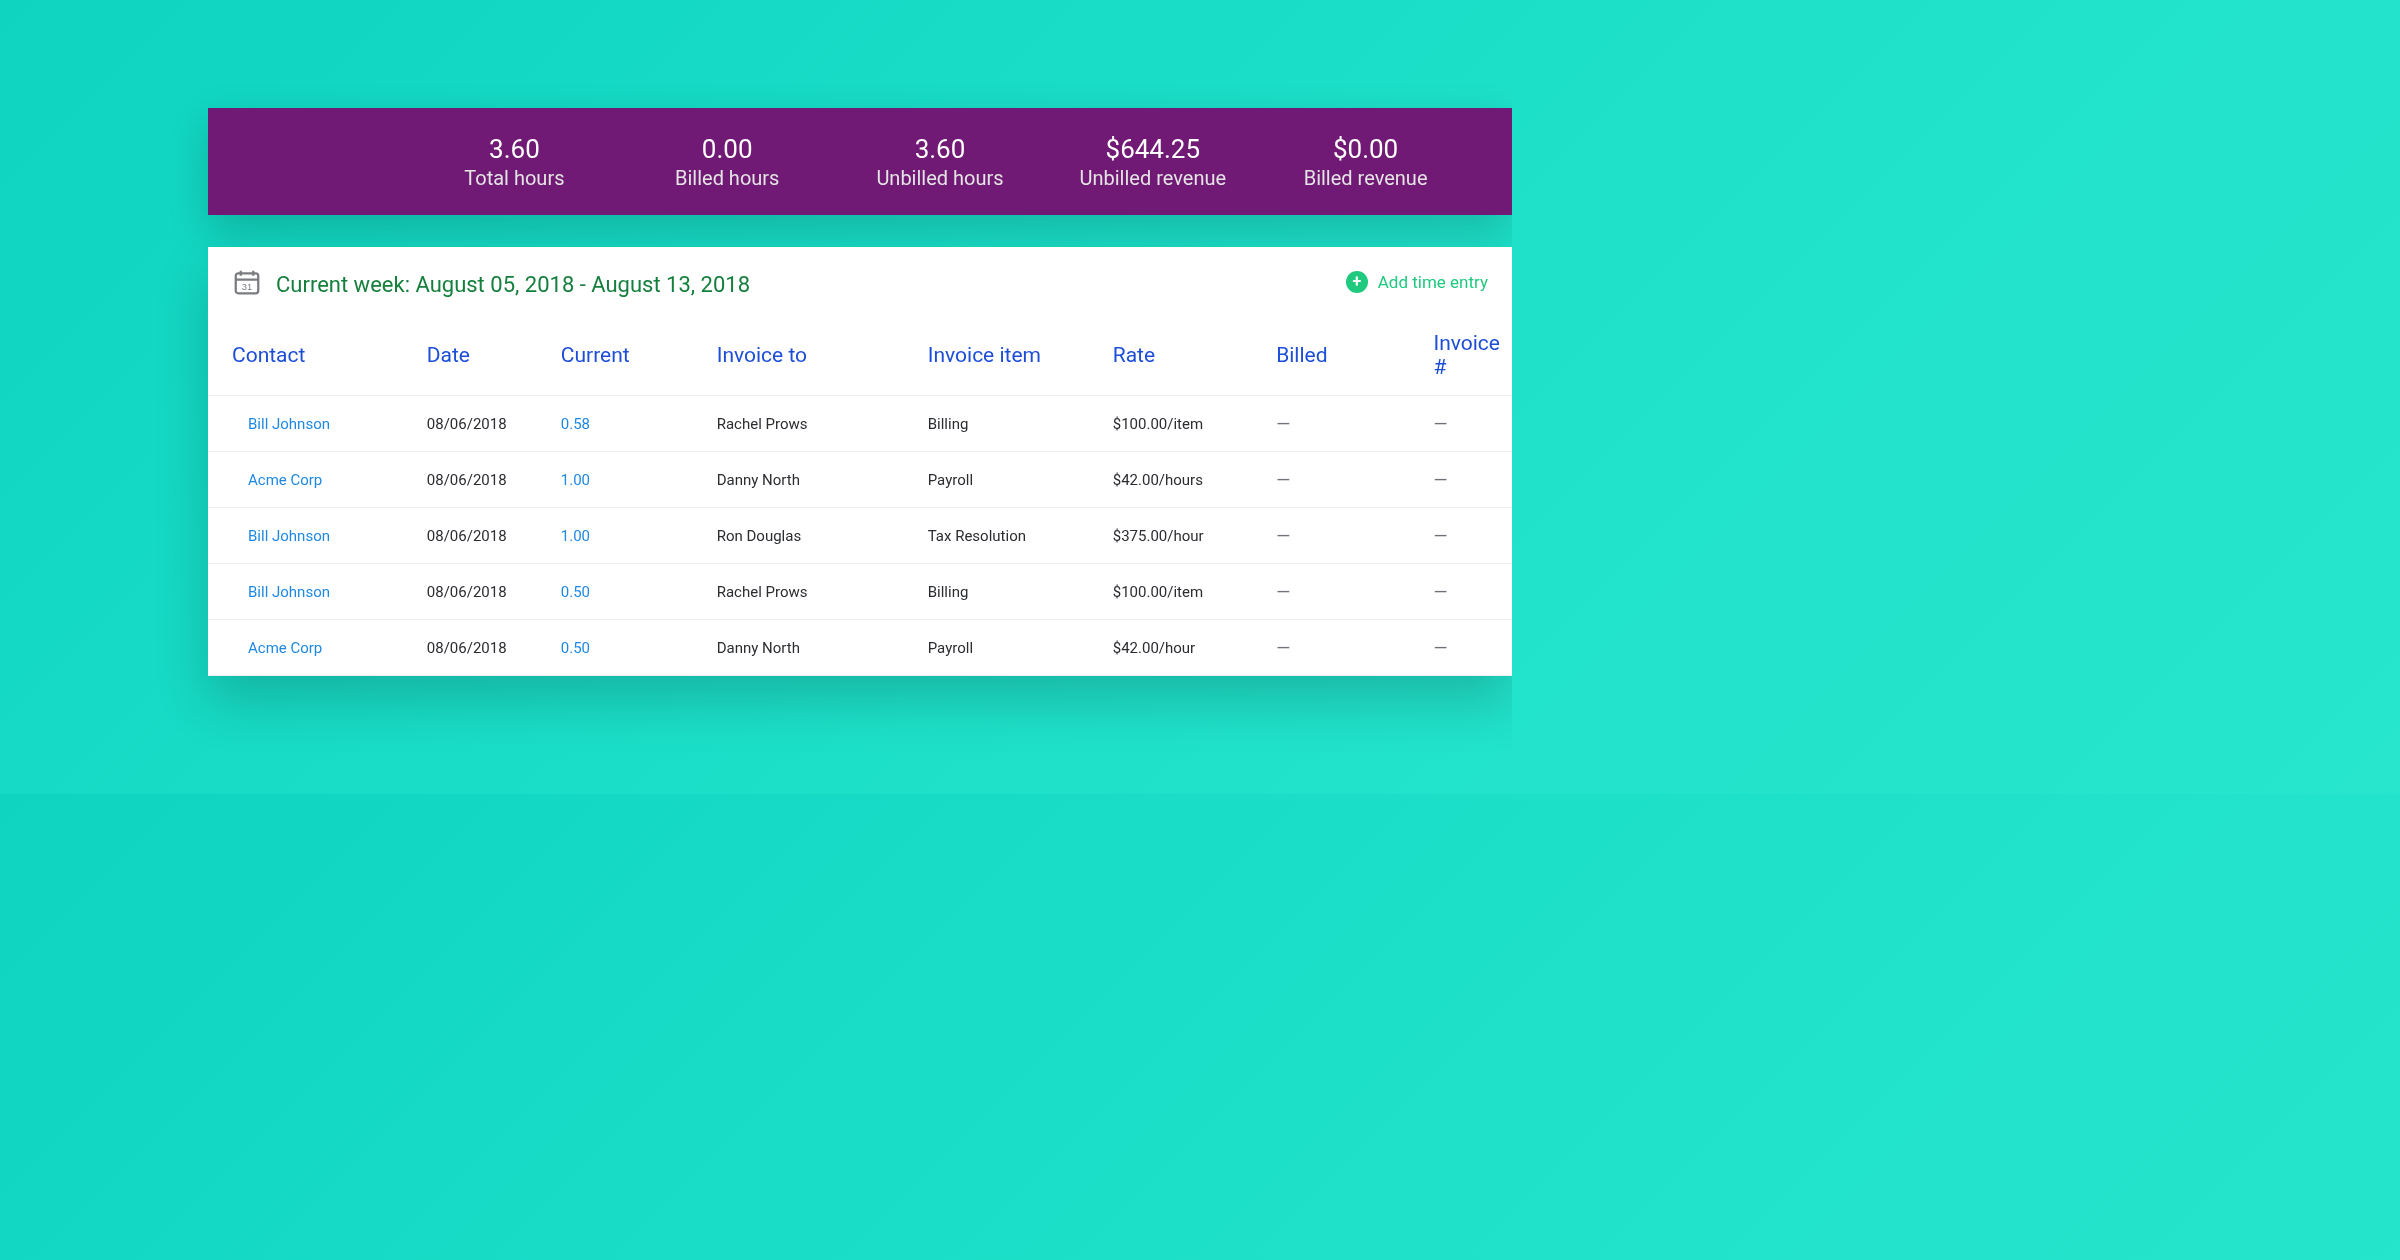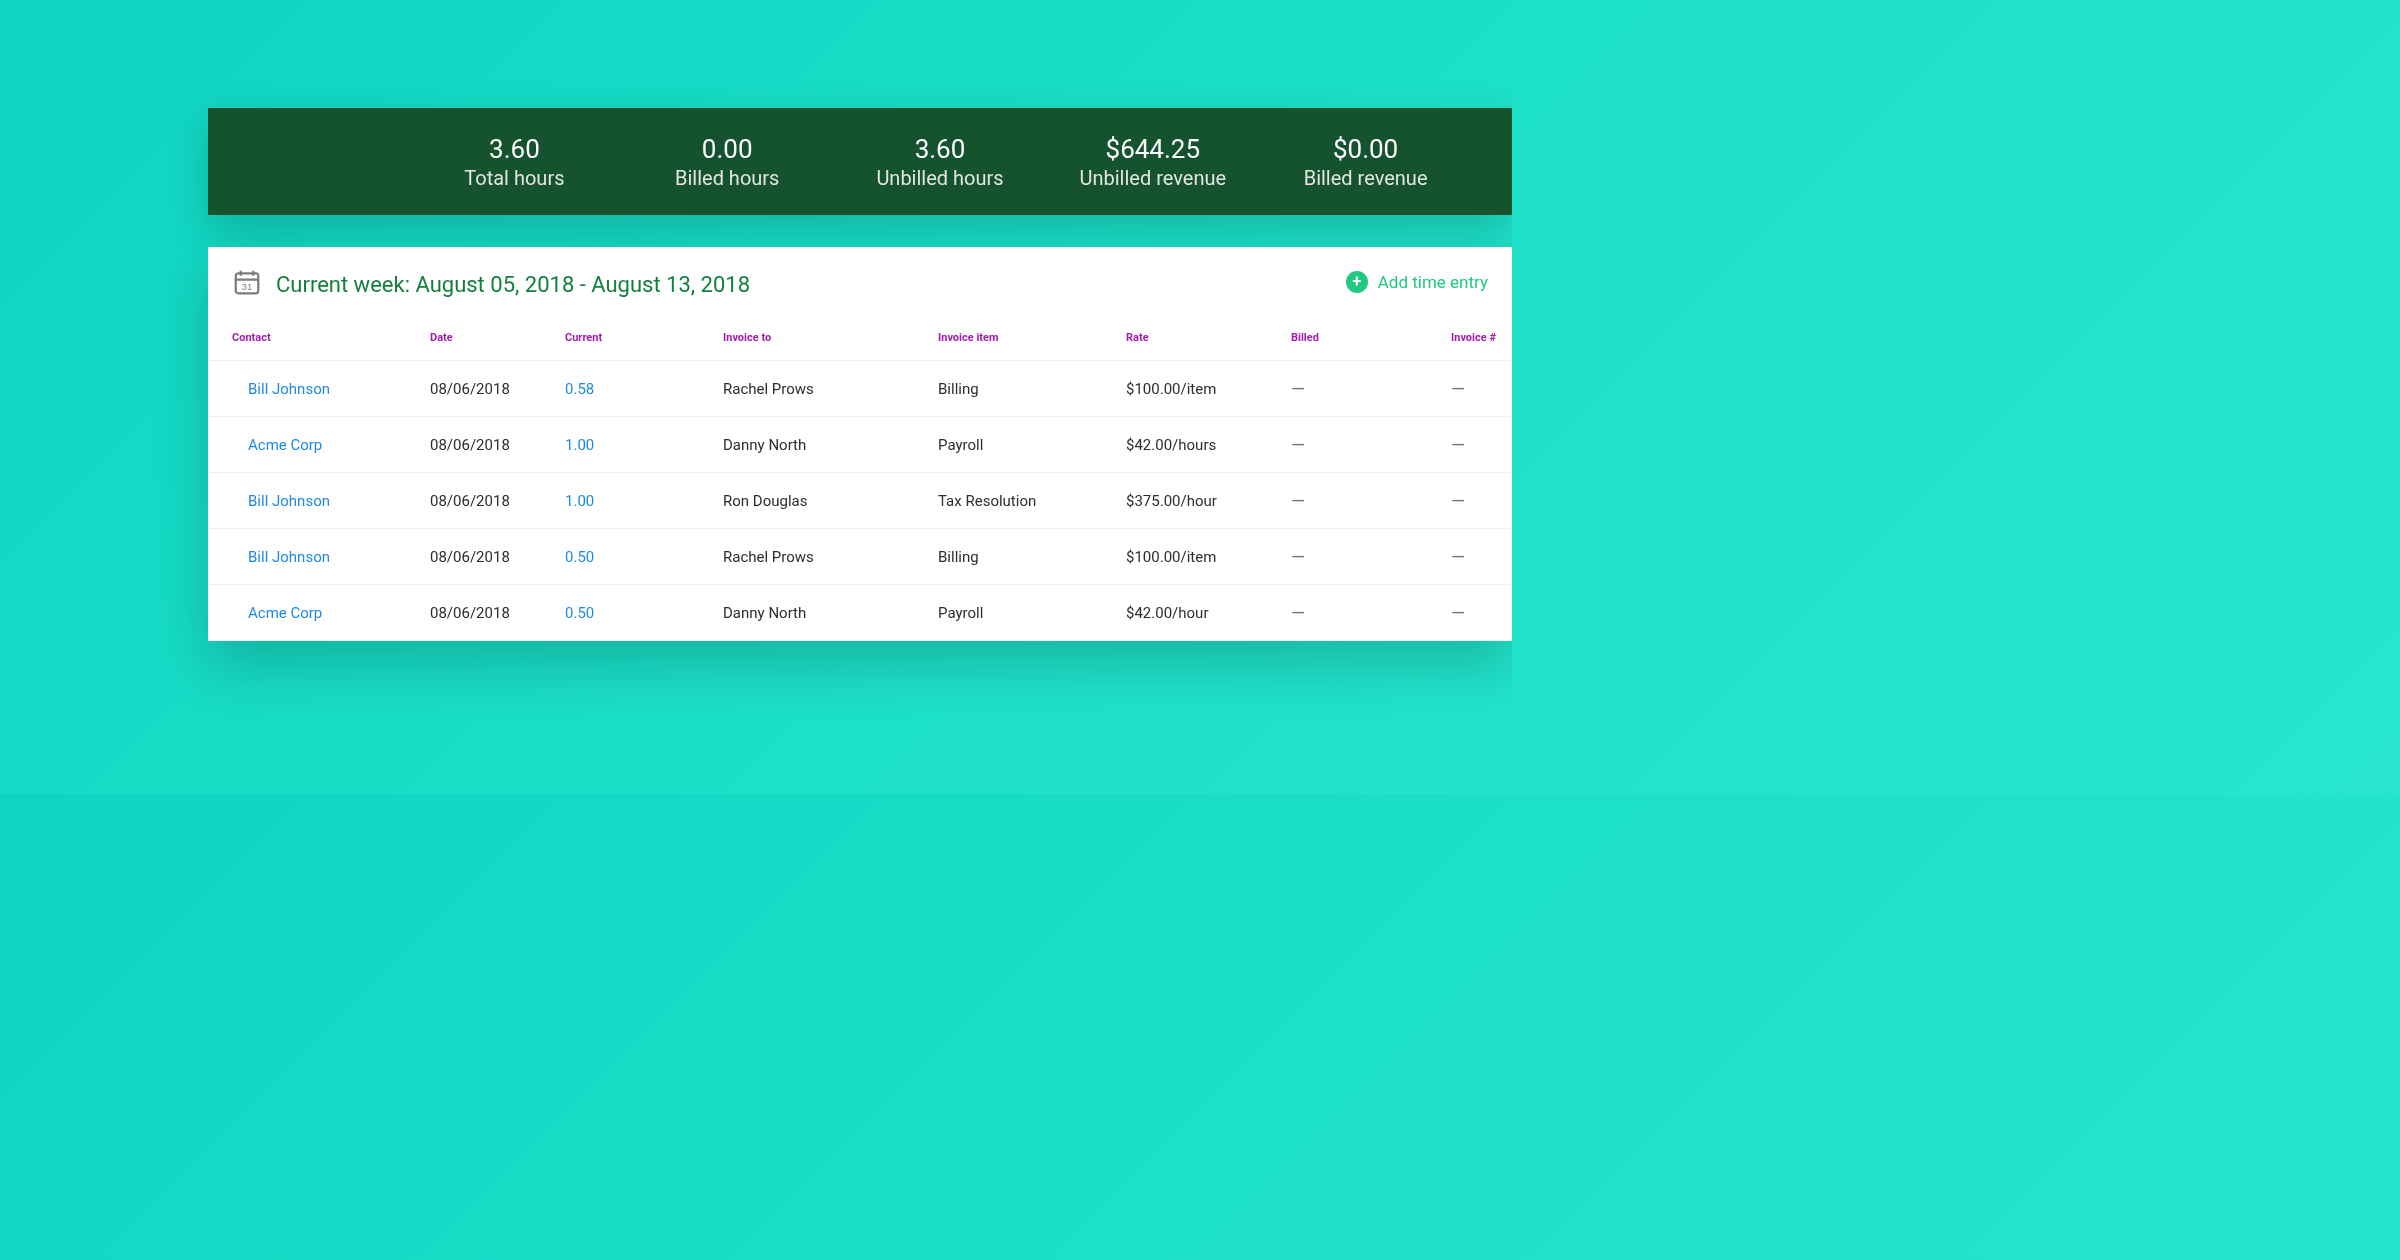--- a/index.html
+++ b/index.html
@@ -14,21 +14,21 @@
     position: relative;
     width: 100%;
     height: 100%;
   }
   .stats-bar {
     position: absolute;
     top: 108px;
     left: 208px;
     right: 0;
     height: 107px;
-    background: #14532d;
+    background: #701a75;
     display: flex;
     justify-content: space-around;
     align-items: center;
     padding: 0 40px 0 200px;
     box-shadow: 0 15px 40px rgba(0,0,0,0.18);
   }
   .stat {
     color: #fff;
     text-align: center;
     flex: 1;
@@ -91,23 +91,23 @@
     font-size: 16px;
     font-weight: 700;
     line-height: 1;
   }
   table {
     width: 100%;
     border-collapse: collapse;
   }
   th {
     text-align: left;
-    font-weight: 700;
-    font-size: 11px;
-    color: #a21caf;
+    font-weight: 400;
+    font-size: 21px;
+    color: #1d4ed8;
     padding: 16px 12px 16px 12px;
     border-bottom: 1px solid #eceef1;
   }
   th:first-child { padding-left: 24px; }
   td {
     font-size: 15px;
     color: #2b2d31;
     padding: 17px 12px;
     border-bottom: 1px solid #eceef1;
     vertical-align: middle;

